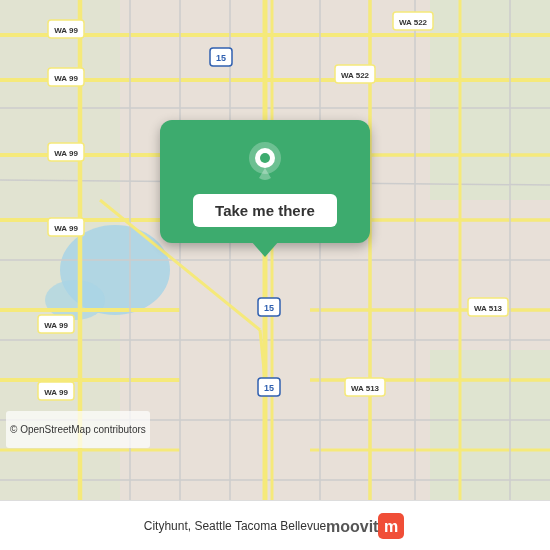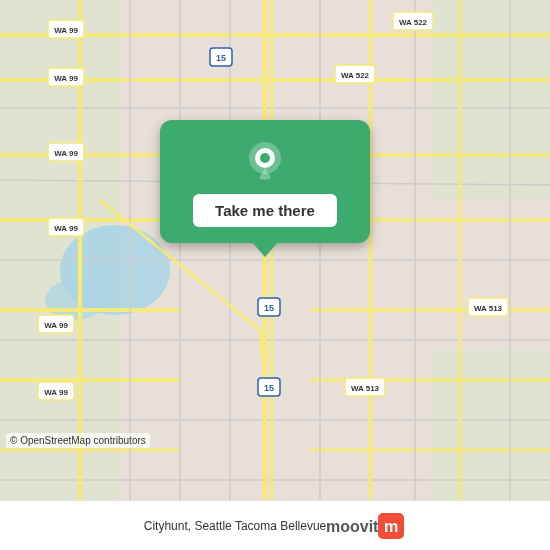--- a/index.html
+++ b/index.html
@@ -93,21 +93,21 @@
     }
 
     
     #osm-attribution {
       position: absolute;
       bottom: 52px;
       left: 6px;
       font-size: 10px;
       color: #333;
       background: rgba(255,255,255,0.7);
-      padding: 2px 4px;
+      padding: 13px 4px;
       border-radius: 3px;
     }
 
     
     .map-svg {
       width: 100%;
       height: 100%;
       position: absolute;
       top: 0; left: 0;
     }

